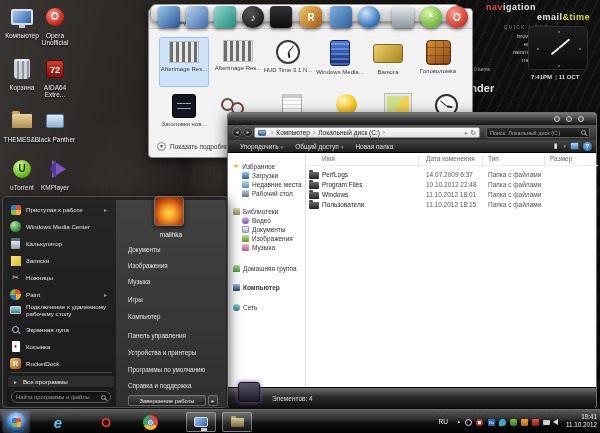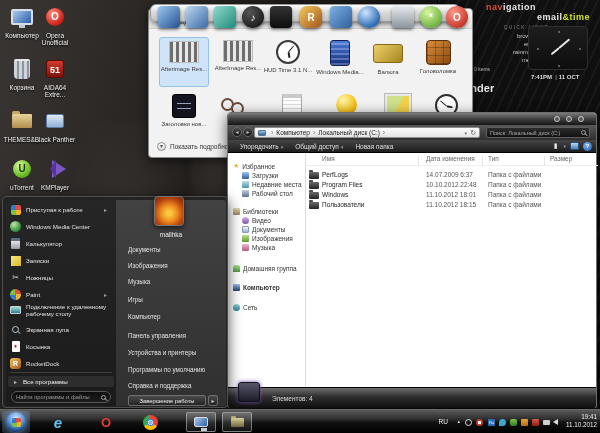--- a/index.html
+++ b/index.html
@@ -168,21 +168,21 @@
       <div class="lb">Opera Unofficial</div>
     </div>
   <div class="abs dico" style="left:0;top:56px">
       <div class="ic">
         <div class="bin"></div>
       </div>
       <div class="lb">Корзина</div>
     </div>
   <div class="abs dico" style="left:33px;top:56px">
       <div class="ic">
-        <div class="aida">51</div>
+        <div class="aida">72</div>
       </div>
       <div class="lb">AIDA64 Extre...</div>
     </div>
   <div class="abs dico" style="left:0;top:108px">
       <div class="ic">
         <div class="fold"></div>
       </div>
       <div class="lb">THEMES&amp;...</div>
     </div>
   <div class="abs dico" style="left:33px;top:108px">

